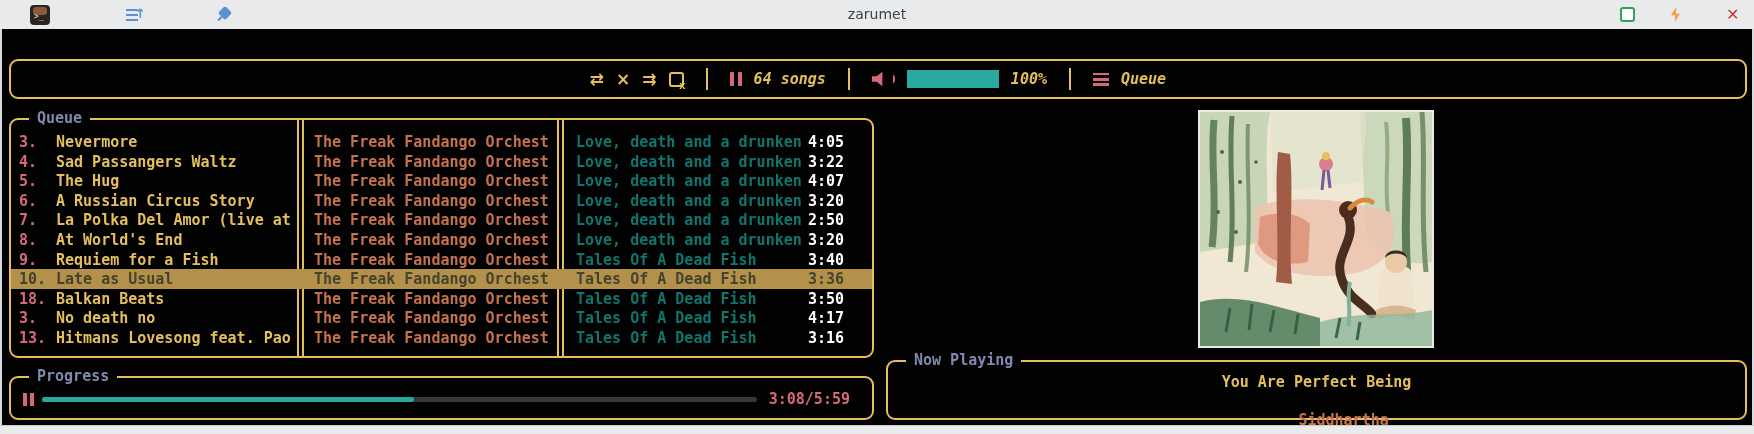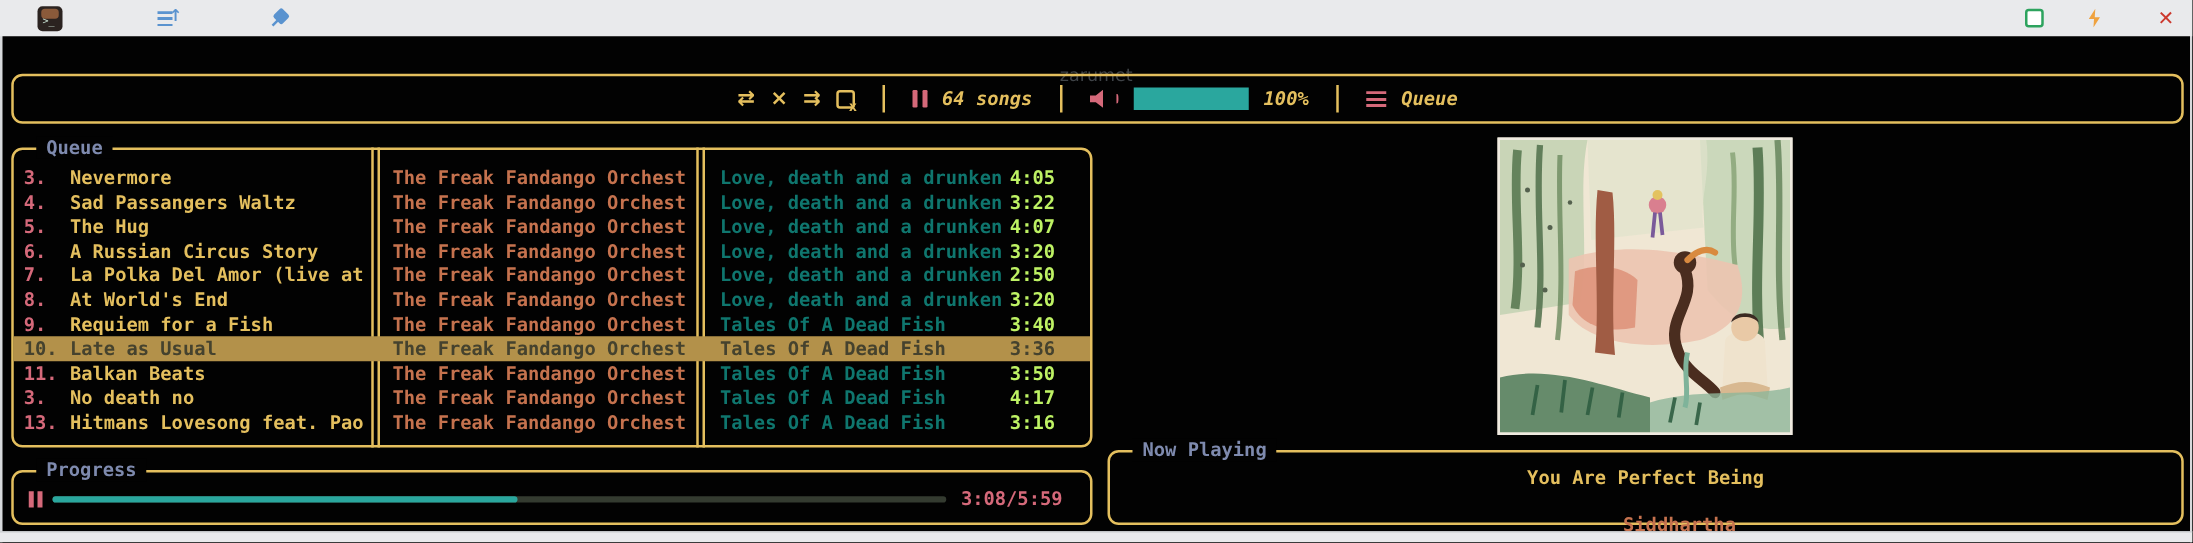--- a/index.html
+++ b/index.html
@@ -7,21 +7,21 @@
   body {
     width:1754px; height:434px; overflow:hidden;
     background:#000; font-family:"DejaVu Sans Mono", monospace;
   }
   .window { position:relative; width:1754px; height:434px; background:#020202;
     border-left:2px solid #d7d9dc; border-right:2px solid #d7d9dc; }
 
   
   .titlebar { position:absolute; top:0; left:-2px; right:-2px; height:29px; background:#e9eaec; }
   .tb-title { position:absolute; top:6px; left:0; right:0; text-align:center;
-    font-family:"DejaVu Sans","Liberation Sans",sans-serif; font-size:14px; color:#3f4347;margin-top:47px; }
+    font-family:"DejaVu Sans","Liberation Sans",sans-serif; font-size:14px; color:#3f4347; }
   .tb-ic { position:absolute; top:5px; width:20px; height:20px; }
   .app-icon { left:30px; background:#2b2320; border-radius:4px; }
   .app-icon::before { content:""; position:absolute; left:3px; top:2px; width:14px; height:8px;
     background:#8a5a3a; border-radius:3px; }
   .app-icon::after { content:">_"; position:absolute; left:4px; top:7px; font-size:8px; color:#cfeadb; }
   .scrollup-icon { left:126px; }
   .scrollup-icon .lines { position:absolute; left:0; top:4px; width:12px; height:12px;
     background:repeating-linear-gradient(#5a93cf 0 2px, transparent 2px 5px); }
   .scrollup-icon .arrow { position:absolute; right:0; top:1px; color:#5a93cf; font-size:13px; font-weight:bold;
     font-family:"DejaVu Sans",sans-serif; }
@@ -73,21 +73,21 @@
   
   .queue { top:118px; left:7px; width:865px; height:240px; }
   .qsep { position:absolute; top:-2px; bottom:-2px; width:2px; background:#e4bf5e; z-index:0; }
   .rows { position:absolute; top:12px; left:0; right:0; z-index:1; }
   .qrow { position:relative; height:19.6px; }
   .qrow span { position:absolute; top:1px; }
   .q-num  { left:8px;  color:#d5697a; }
   .q-title{ left:45px; color:#e4bf5e; }
   .q-artist{ left:303px; color:#c5724e; }
   .q-album { left:565px; color:#0f766e; }
-  .q-dur  { right:28px; color:#bef264; }
+  .q-dur  { right:28px; color:#ffffff; }
   .qrow.selected { background:#b3914a; }
   .qrow.selected span { color:#45422e; }
 
   
   .progress { top:376px; left:7px; width:865px; height:44px; }
   .p-pause { position:absolute; left:12px; top:15px; width:11px; height:13px; }
   .p-pause::before,.p-pause::after { content:""; position:absolute; top:0; width:4px; height:13px;
     background:#d5697a; }
   .p-pause::before{left:0;} .p-pause::after{right:0;}
   .p-track { position:absolute; left:31px; top:19px; width:715px; height:5px; background:#343b30;
@@ -208,21 +208,21 @@
     <span class="q-artist">The Freak Fandango Orchest</span>
     <span class="q-album">Tales Of A Dead Fish</span>
     <span class="q-dur">3:40</span>
   </div><div class="qrow selected">
     <span class="q-num">10.</span>
     <span class="q-title">Late as Usual</span>
     <span class="q-artist">The Freak Fandango Orchest</span>
     <span class="q-album">Tales Of A Dead Fish</span>
     <span class="q-dur">3:36</span>
   </div><div class="qrow">
-    <span class="q-num">11.</span>
+    <span class="q-num">18.</span>
     <span class="q-title">Balkan Beats</span>
     <span class="q-artist">The Freak Fandango Orchest</span>
     <span class="q-album">Tales Of A Dead Fish</span>
     <span class="q-dur">3:50</span>
   </div><div class="qrow">
     <span class="q-num">3.</span>
     <span class="q-title">No death no</span>
     <span class="q-artist">The Freak Fandango Orchest</span>
     <span class="q-album">Tales Of A Dead Fish</span>
     <span class="q-dur">4:17</span>

